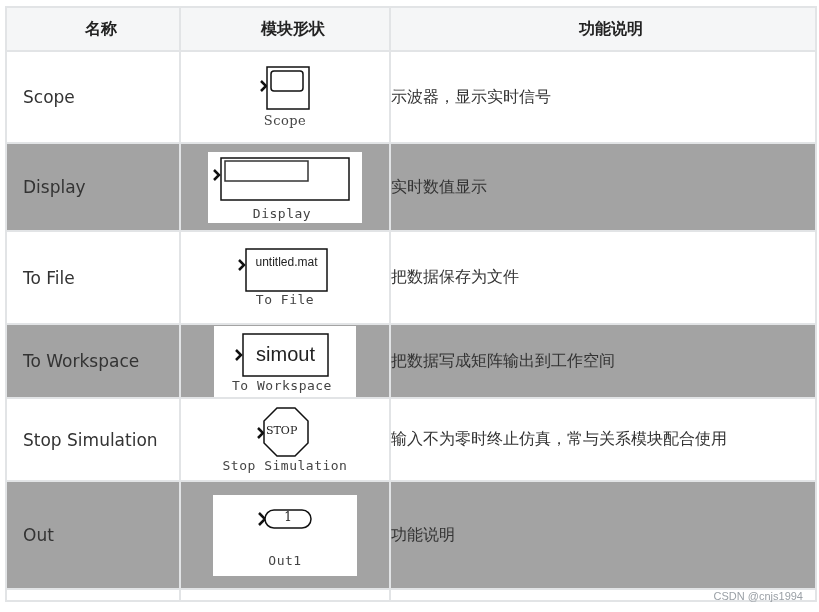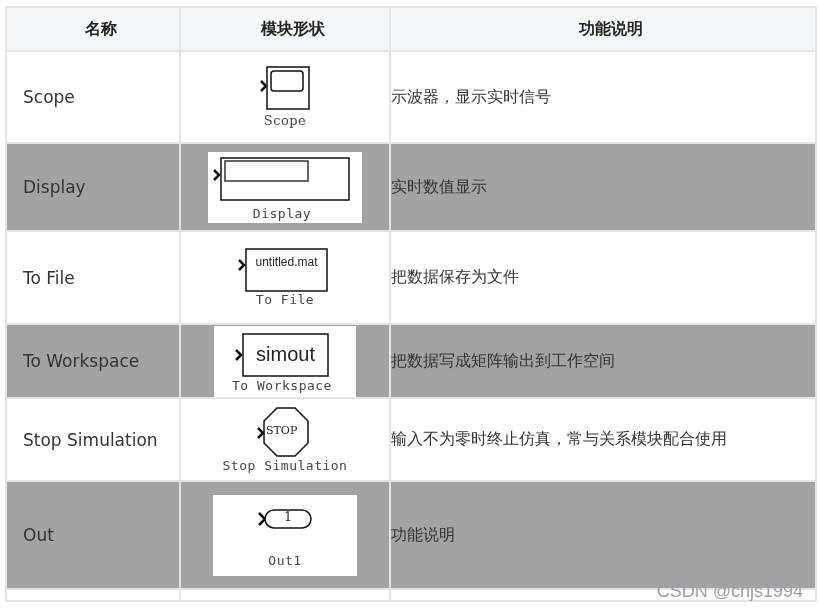--- a/index.html
+++ b/index.html
@@ -8,21 +8,21 @@
   .tbl { position: absolute; left: 5px; top: 6px; width: 810px; border-collapse: collapse; table-layout: fixed; }
   .tbl td, .tbl th { border: 2px solid #e2e4e6; padding: 0; vertical-align: middle; }
   .tbl th { height: 42px; background: #f5f6f7; text-align: center; font-size: 16px; font-weight: bold; color: #222; }
   .tbl th .t { padding-left: 16px; }
   .tbl td.name { font-size: 17px; color: #333; padding-left: 16px; }
   .tbl td.desc { font-size: 16px; color: #333; }
   .tbl tr.alt td { background: #a3a3a3; }
   .shape { text-align: center; }
   .blk { display: inline-block; background: #fff; position: relative; }
   .lbl { font-family: "DejaVu Sans Mono", "Liberation Mono", monospace; font-size: 13px; color: #444; letter-spacing: 0.5px; }
-  .wm { position: absolute; right: 16px; bottom: 10px; font-size: 18px; color: #9aa0a6;
+  .wm { position: absolute; right: 16px; bottom: 10px; font-size: 11px; color: #9aa0a6;
         font-family: "Liberation Sans", sans-serif; }
 </style>
 </head>
 <body>
 
 <table class="tbl">
   <colgroup>
       <col style="width:174px">
       <col style="width:210px">
       <col style="width:426px">

